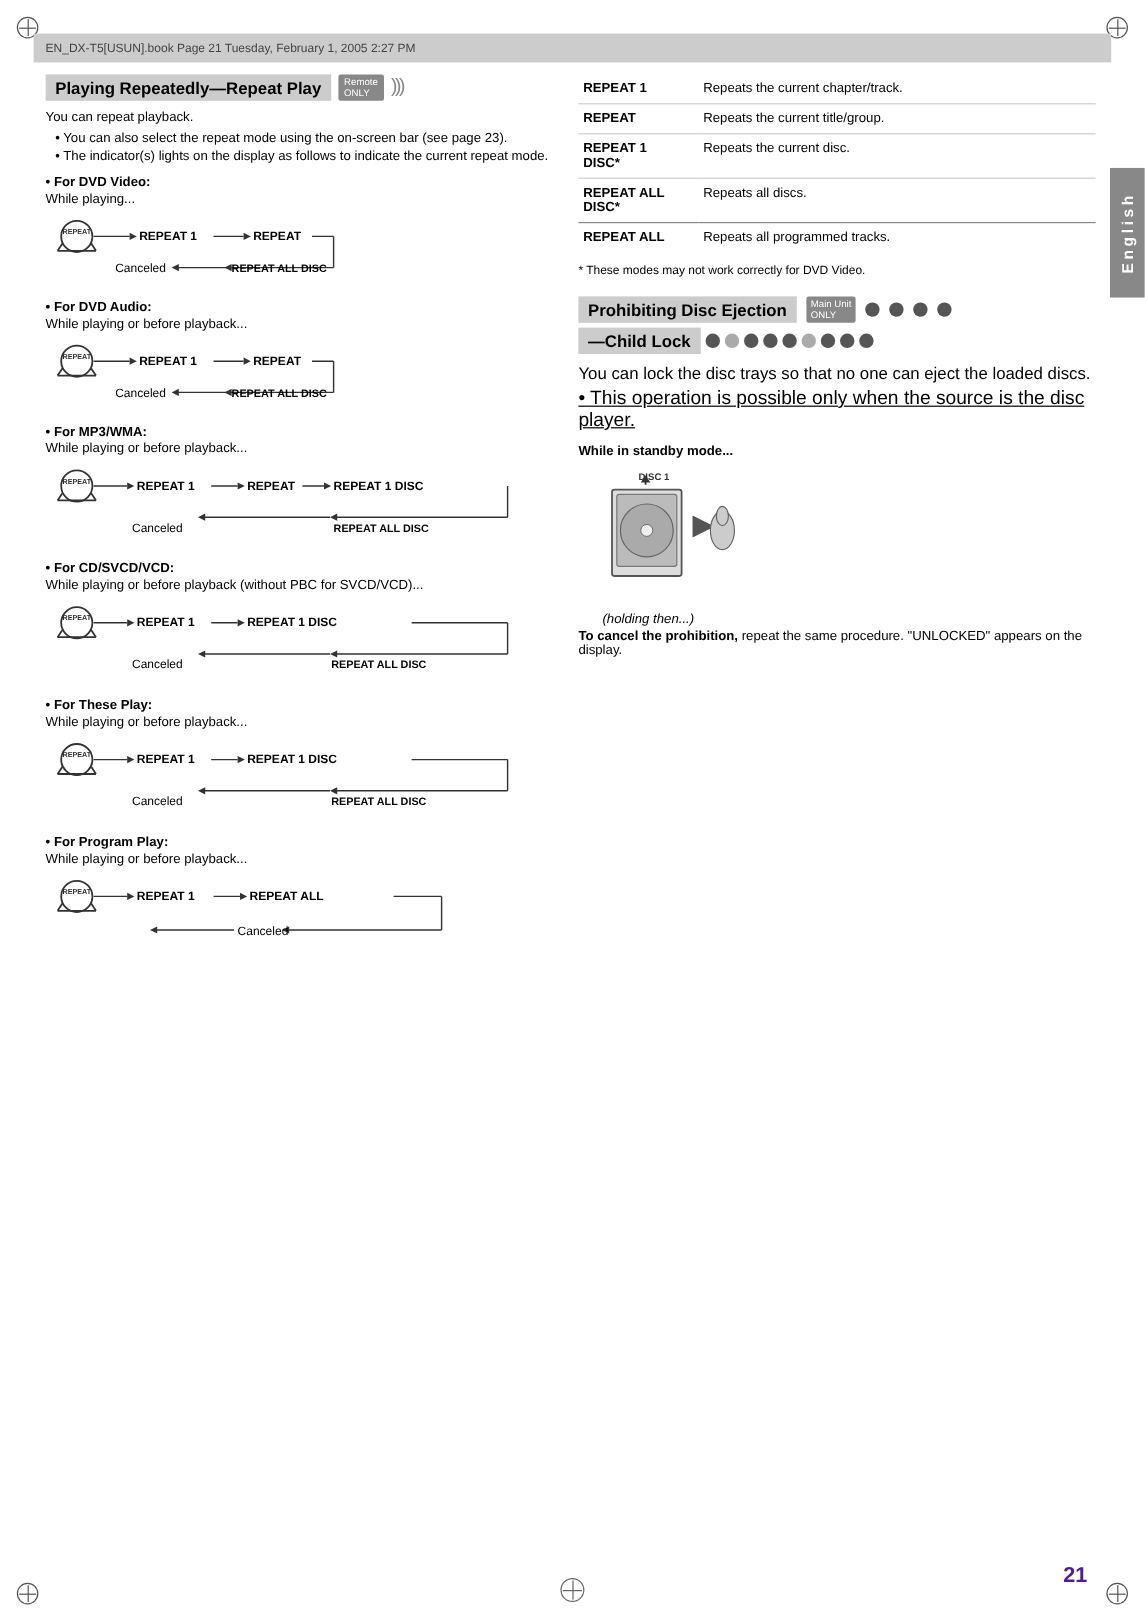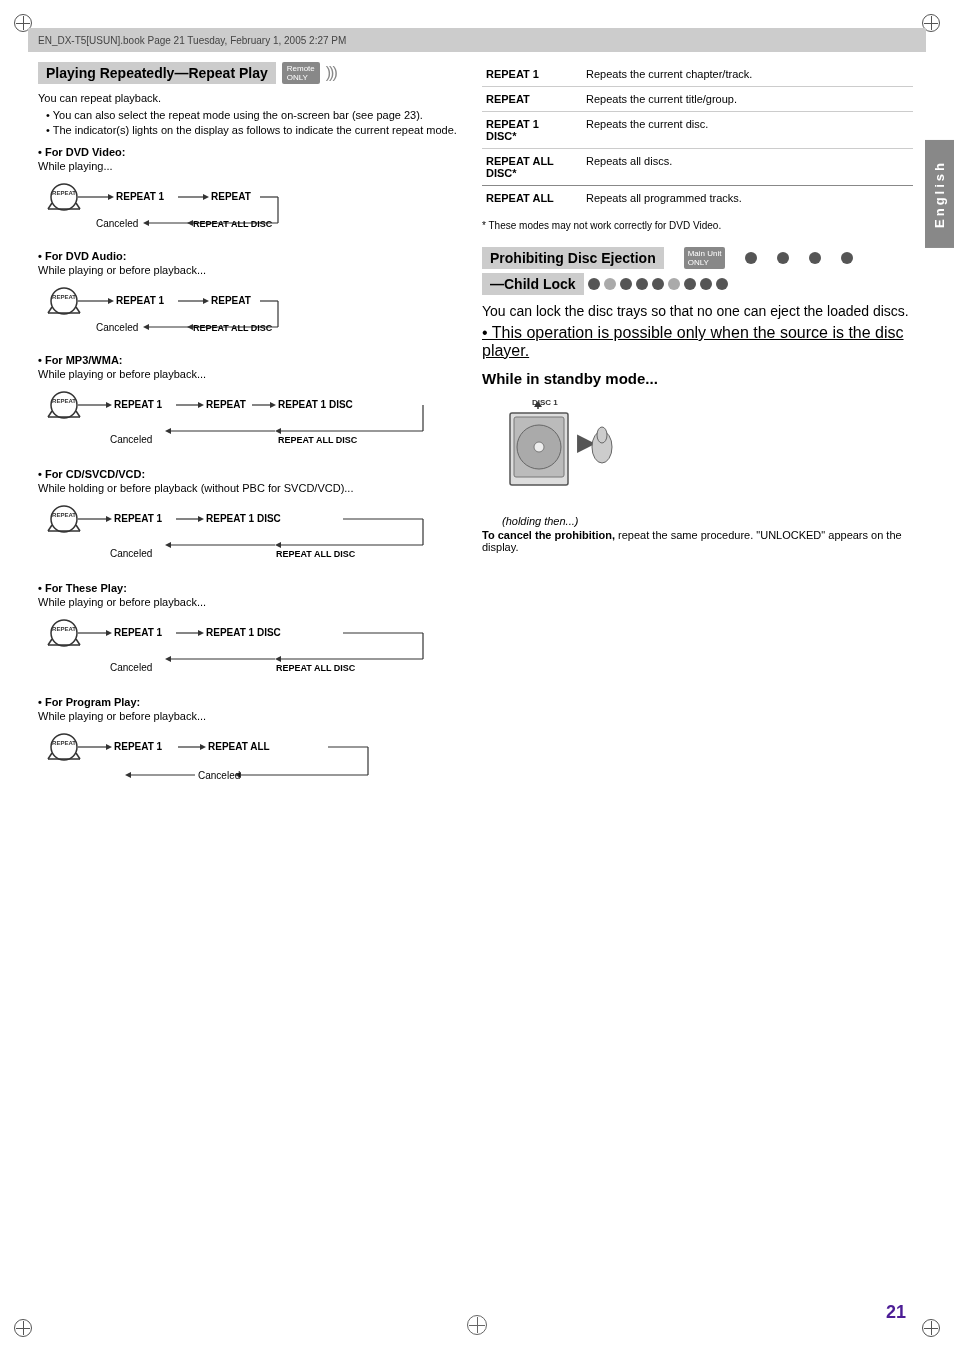--- a/index.html
+++ b/index.html
@@ -176,21 +176,21 @@
 
             <line x1="237" y1="48" x2="130" y2="48" stroke="#333" stroke-width="1.2"></line>
             <polygon points="133,45 127,48 133,51" fill="#333"></polygon>
             <text x="72" y="60" font-size="10" fill="#000">Canceled</text>
           </svg>
         </div>
       </div>
 
       <div>
         <p style="font-size:11px;font-weight:bold;margin-bottom:2px;">• For CD/SVCD/VCD:</p>
-        <p style="font-size:11px;margin-bottom:3px;">While holding or before playback (without PBC for SVCD/VCD)...</p>
+        <p style="font-size:11px;margin-bottom:3px;">While playing or before playback (without PBC for SVCD/VCD)...</p>
         <div style="margin:2px 0 12px 0;">
           <svg width="395" height="70">
             <circle cx="26" cy="22" r="13" fill="none" stroke="#333" stroke-width="1.5"></circle>
             <text x="26" y="20" text-anchor="middle" font-size="6" font-weight="bold" fill="#333">REPEAT</text>
             <line x1="14" y1="28" x2="10" y2="34" stroke="#333" stroke-width="1.5"></line>
             <line x1="38" y1="28" x2="42" y2="34" stroke="#333" stroke-width="1.5"></line>
             <line x1="10" y1="34" x2="42" y2="34" stroke="#333" stroke-width="1.5"></line>
 
             <line x1="40" y1="22" x2="68" y2="22" stroke="#333" stroke-width="1.2"></line>
             <polygon points="68,19 74,22 68,25" fill="#333"></polygon>
@@ -302,21 +302,21 @@
           <td style="padding:6px 4px;font-size:11px;font-weight:bold;vertical-align:top;">REPEAT ALL</td>
           <td style="padding:6px 4px;font-size:11px;vertical-align:top;">Repeats all programmed tracks.</td>
         </tr>
       </tbody>
         </table>
 
       <p style="font-size:10px;margin-bottom:16px;">* These modes may not work correctly for DVD Video.</p>
 
       <div>
 
-        <div style="display:flex;align-items:center;flex-wrap:wrap;gap:20px;margin-bottom:4px;">
+        <div style="display:flex;align-items:center;flex-wrap:wrap;gap:8px;margin-bottom:4px;">
           <span style="font-size:14px;font-weight:bold;background:#ccc;padding:3px 8px;">Prohibiting Disc Ejection</span>
 
           <span style="background:#888;color:#fff;font-size:8px;padding:2px 4px;border-radius:2px;">Main Unit<br>ONLY</span>
           <span style="display:inline-block;width:12px;height:12px;border-radius:50%;background:#555;vertical-align:middle;"></span>
           <span style="display:inline-block;width:12px;height:12px;border-radius:50%;background:#555;vertical-align:middle;"></span>
           <span style="display:inline-block;width:12px;height:12px;border-radius:50%;background:#555;vertical-align:middle;"></span>
           <span style="display:inline-block;width:12px;height:12px;border-radius:50%;background:#555;vertical-align:middle;"></span>
         </div>
         <div style="display:flex;align-items:center;gap:4px;margin-bottom:8px;">
           <span style="font-size:14px;font-weight:bold;background:#ccc;padding:3px 8px;">—Child Lock</span>
@@ -327,21 +327,21 @@
           <span style="display:inline-block;width:12px;height:12px;border-radius:50%;background:#555;vertical-align:middle;"></span>
           <span style="display:inline-block;width:12px;height:12px;border-radius:50%;background:#aaa;vertical-align:middle;"></span>
           <span style="display:inline-block;width:12px;height:12px;border-radius:50%;background:#555;vertical-align:middle;"></span>
           <span style="display:inline-block;width:12px;height:12px;border-radius:50%;background:#555;vertical-align:middle;"></span>
           <span style="display:inline-block;width:12px;height:12px;border-radius:50%;background:#555;vertical-align:middle;"></span>
         </div>
 
         <p style="font-size:14px;margin-bottom:5px;">You can lock the disc trays so that no one can eject the loaded discs.</p>
         <p style="font-size:16px;margin-bottom:10px;text-decoration:underline;">• This operation is possible only when the source is the disc player.</p>
 
-        <p style="font-size:15px;font-weight:bold;margin-bottom:8px;">While in standby mode...</p>
+        <p style="font-size:11px;font-weight:bold;margin-bottom:8px;">While in standby mode...</p>
 
         <div style="display:flex;align-items:flex-end;gap:20px;margin:4px 0 10px 20px;">
           <svg width="120" height="110">
 
             <text x="30" y="10" font-size="8" font-weight="bold" fill="#333">DISC 1</text>
 
             <line x1="36" y1="14" x2="36" y2="8" stroke="#333" stroke-width="1.5"></line>
             <polygon points="32,12 36,6 40,12" fill="#333"></polygon>
 
             <rect x="8" y="18" width="58" height="72" rx="2" fill="#ddd" stroke="#555" stroke-width="1.5"></rect>

